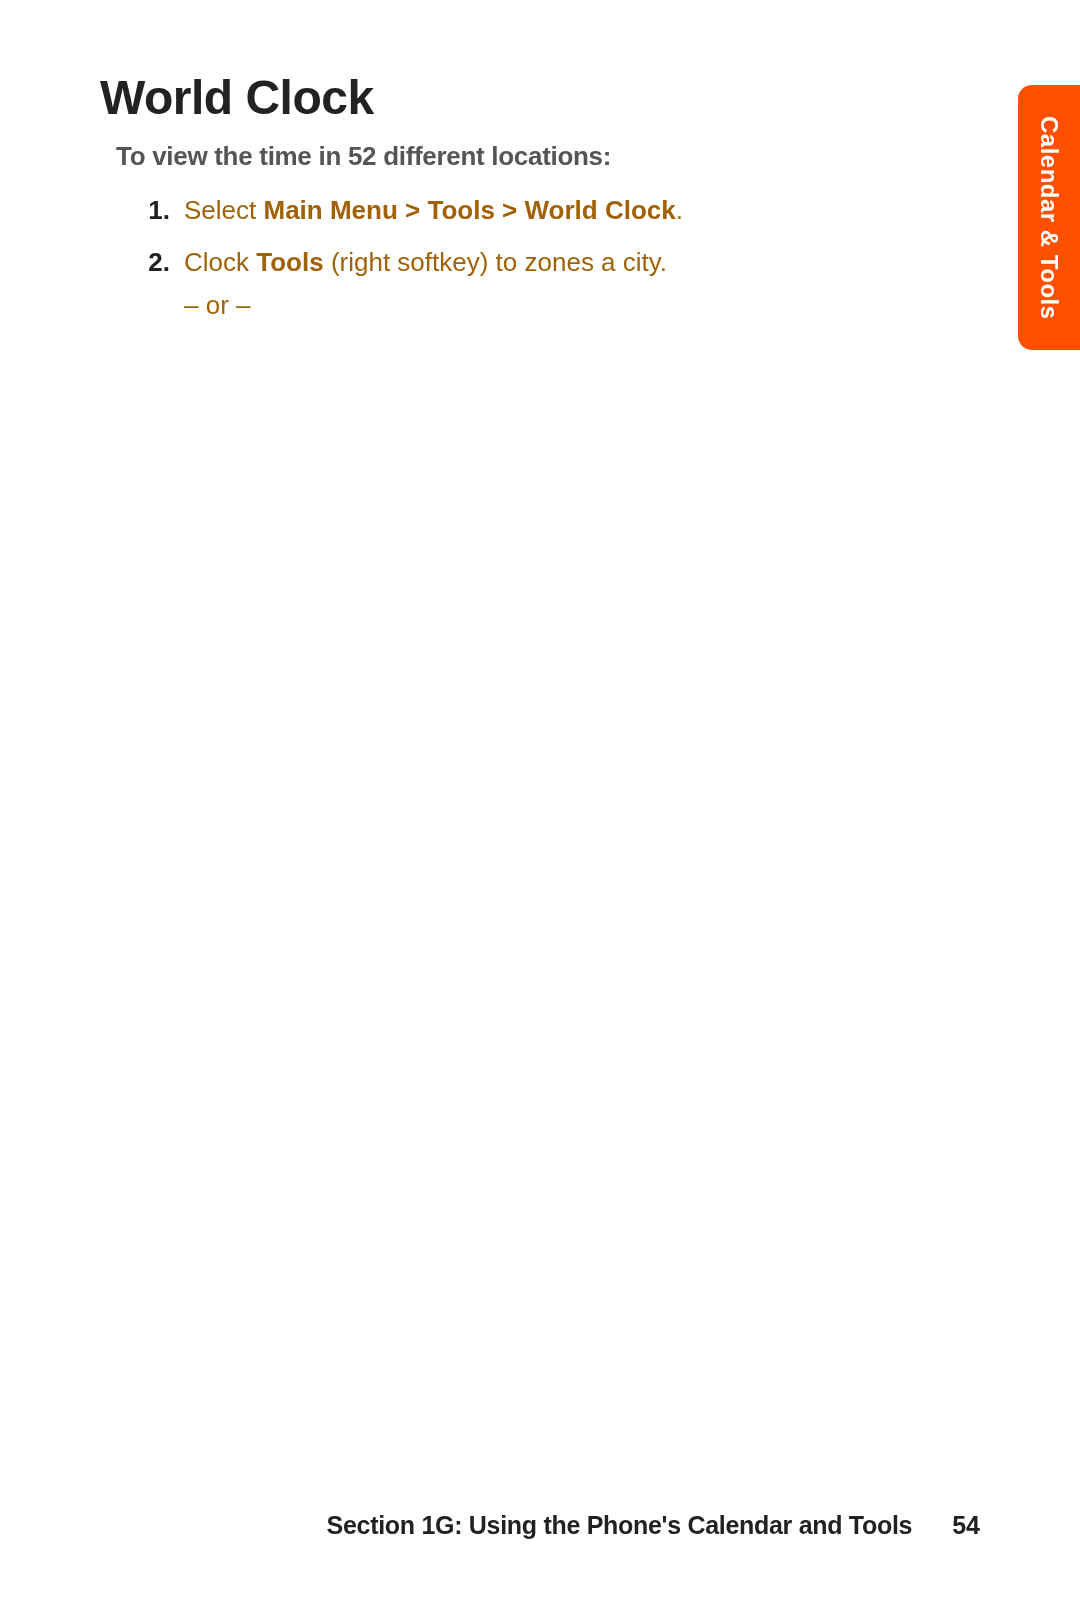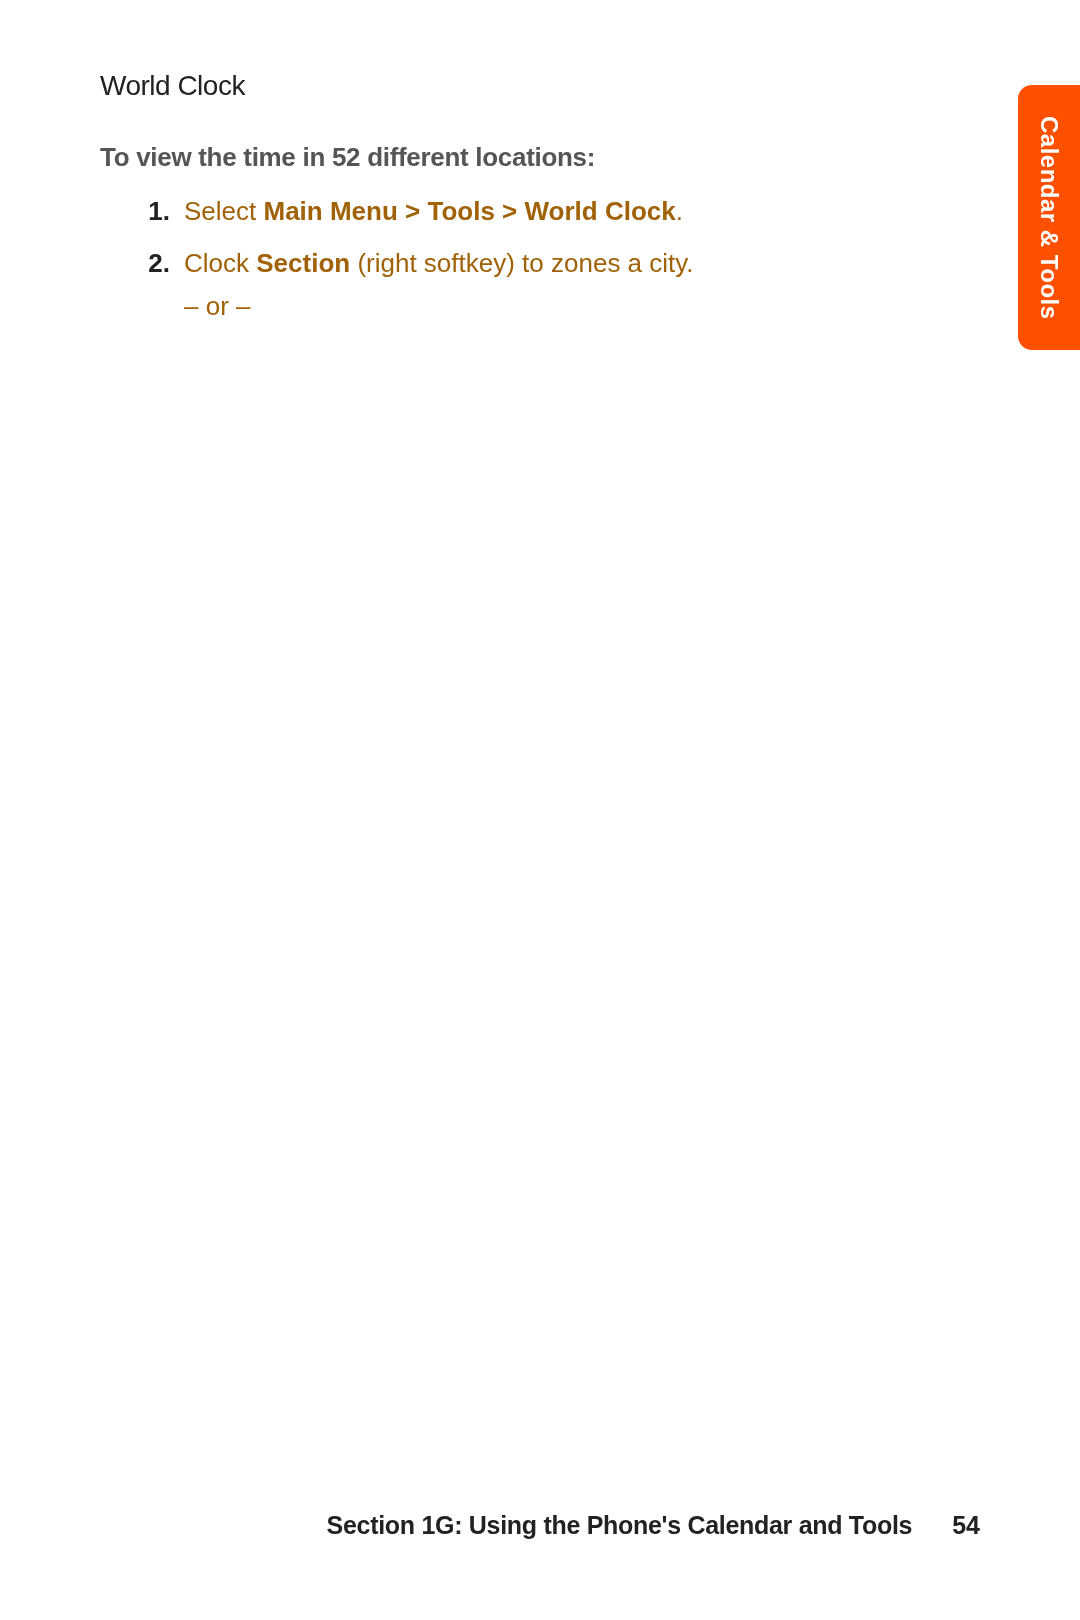--- a/index.html
+++ b/index.html
@@ -37,30 +37,31 @@
     .side-tab-text {
       writing-mode: vertical-rl;
       text-orientation: mixed;
       color: #ffffff;
       font-size: 24px;
       font-weight: bold;
       letter-spacing: 0.5px;
       white-space: nowrap;
     }
     h1.heading {
-      font-size: 28px;
-      font-weight: 400;
+      font-size: 48px;
+      font-weight: 700;
       letter-spacing: -0.5px;
-      margin-bottom: 40px;
+      margin-bottom: 16px;
     }
     .intro {
       font-size: 26px;
       font-weight: 700;
       color: #555;
       letter-spacing: -0.3px;
+      margin-left: 16px;
       margin-bottom: 20px;
     }
     ol.steps {
       list-style: none;
       margin-left: 40px;
       padding-right: 120px;
     }
     ol.steps li {
       display: flex;
       margin-bottom: 14px;
@@ -120,21 +121,21 @@
   <ol class="steps">
     <li>
       <span class="num">1.</span>
       <span class="body">
         <span>Select </span><span class="b">Main Menu &gt; Tools &gt; World Clock</span><span>.</span>
       </span>
     </li>
     <li>
       <span class="num">2.</span>
       <span class="body">
-        <span>Clock </span><span class="b">Section</span><span> (right softkey) to zones a city.</span>
+        <span>Clock </span><span class="b">Tools</span><span> (right softkey) to zones a city.</span>
         <div class="sub">– or –</div>
       </span>
     </li>
   </ol>
 
   <div class="footer">
     <span class="section-text">Section 1G: Using the Phone's Calendar and Tools</span>
     <span class="pagenum">54</span>
   </div>
 

